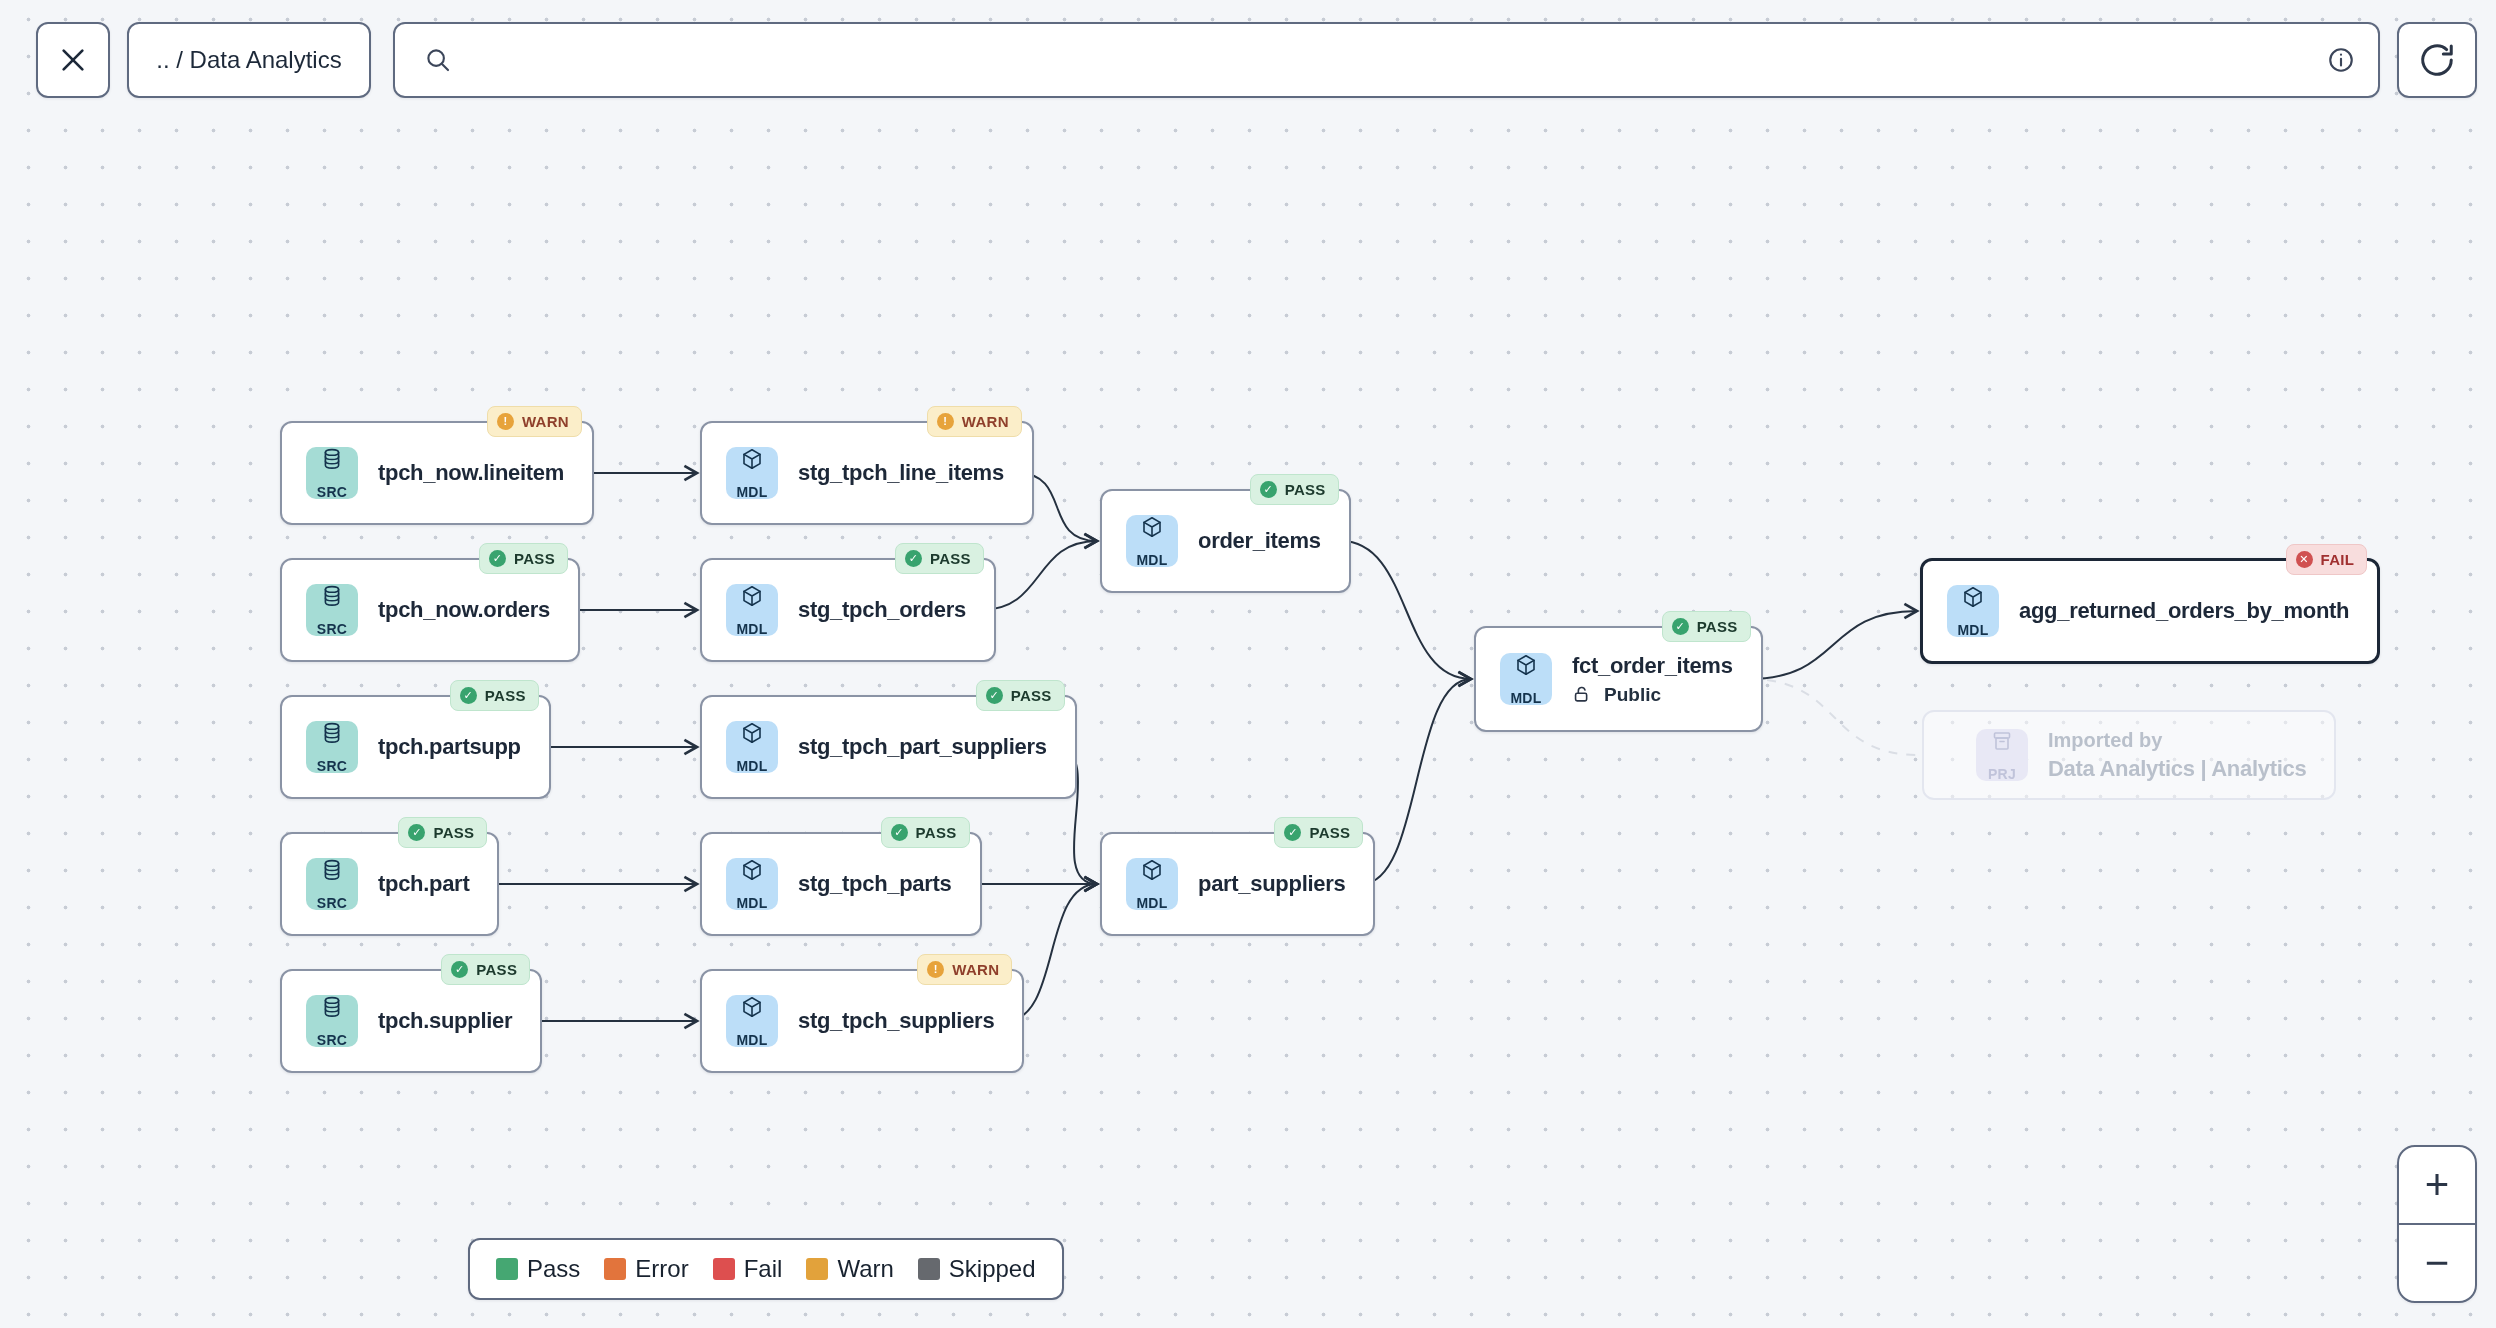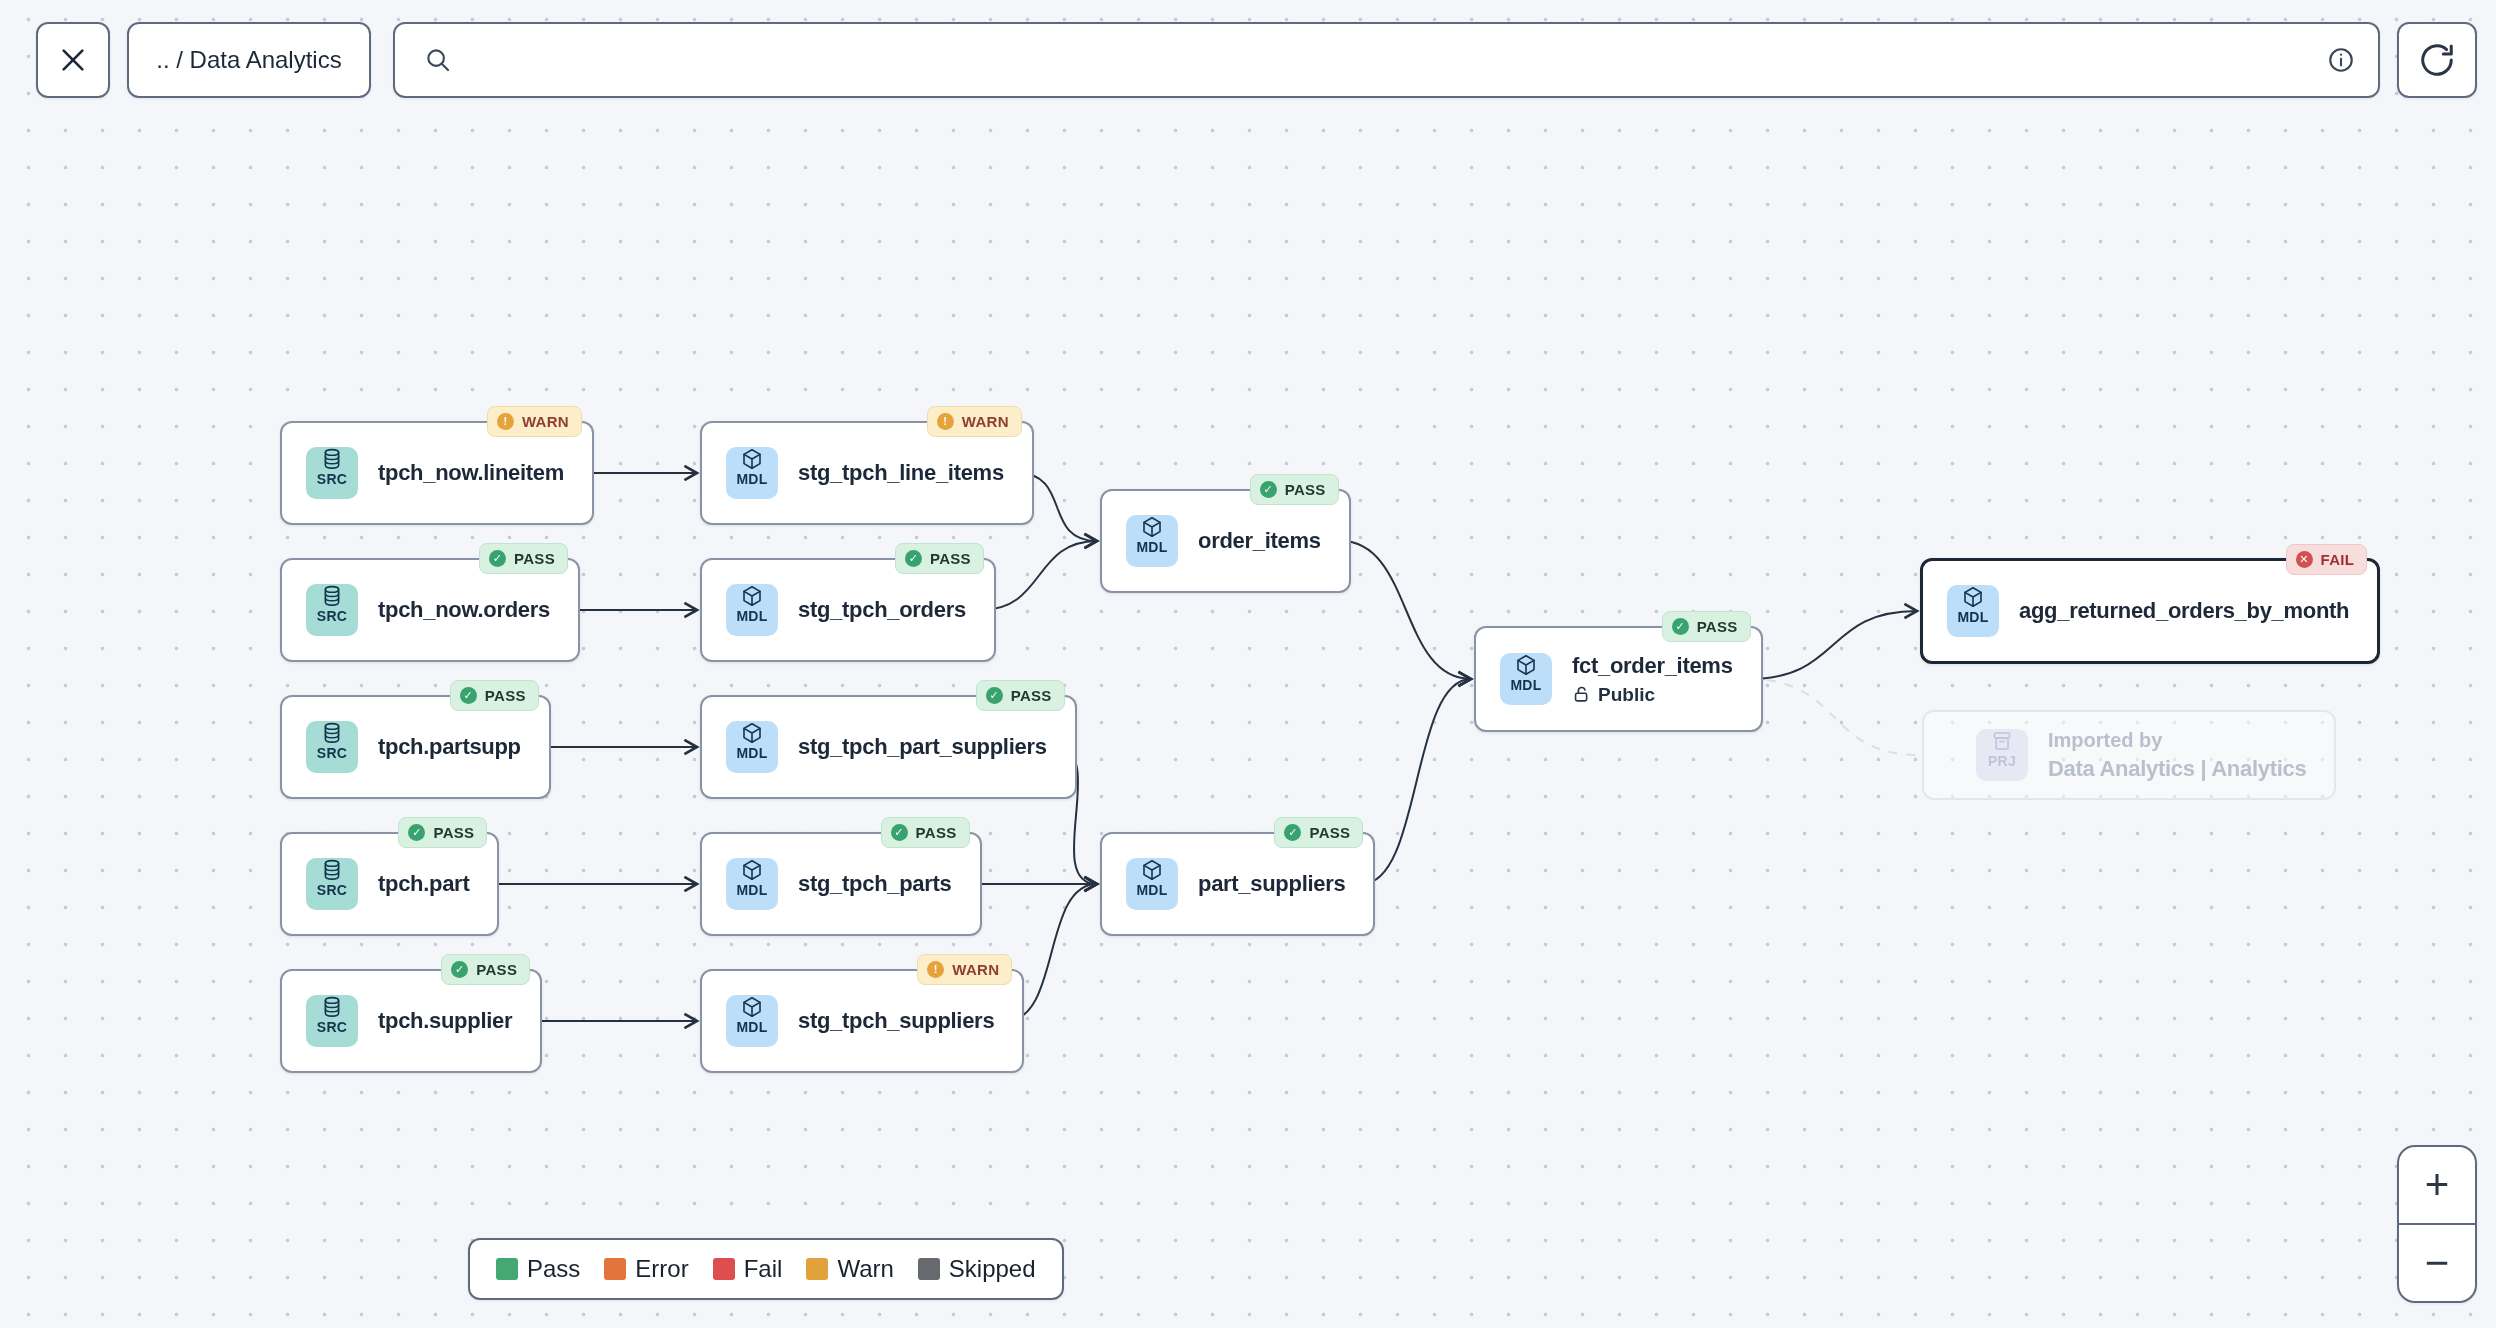--- a/index.html
+++ b/index.html
@@ -36,31 +36,31 @@
     position:absolute; background:#fff; border:2px solid #8a93a5; border-radius:12px;
     display:flex; align-items:center; gap:20px; padding:0 28px 0 24px;
     box-shadow:0 1px 3px rgba(20,30,50,.10); cursor:pointer;
   }
   .node.selected { border:3px solid #1c2737; }
   .node.ghost {
     border:2px solid #e3e6ef; background:rgba(252,252,254,.55); box-shadow:none;
   }
   .chip {
     flex:0 0 auto; width:52px; height:52px; border-radius:10px;
-    display:flex; flex-direction:column; align-items:center; justify-content:flex-start;
+    display:flex; flex-direction:column; align-items:center; justify-content:space-between;
     color:#14334d;
   }
   .chip .chip-label { font-size:14px; font-weight:700; letter-spacing:.3px; line-height:1; margin-top:1px; }
   .chip svg { display:block; }
   .ghost .chip { color:#c0c3da; }
   .node-text { display:flex; flex-direction:column; justify-content:center;font-weight:bold; }
   .node-title { font-size:22px; letter-spacing:-0.3px; color:#1d2838; white-space:nowrap; }
   .node-pre { font-size:20px; color:#b9c0cb; white-space:nowrap; margin-bottom:4px; }
   .ghost .node-title { color:#b9c0cb; }
-  .node-sub { display:flex; align-items:center; gap:7px; margin-top:5px; color:#23303f; font-size:19px; }
+  .node-sub { display:flex; align-items:center; gap:13px; margin-top:5px; color:#23303f; font-size:19px; }
   .node-sub svg { color:#2b3546; }
 
   .badge {
     position:absolute; top:-17px; right:10px; height:31px; border-radius:8px;
     display:flex; align-items:center; gap:8px; padding:0 12px 0 9px;
     font-size:15px; font-weight:700; letter-spacing:.3px; border:1px solid transparent;
   }
   .badge .bdot {
     width:17px; height:17px; border-radius:50%; color:#fff; font-size:11px; font-weight:700;
     display:flex; align-items:center; justify-content:center; line-height:1;

